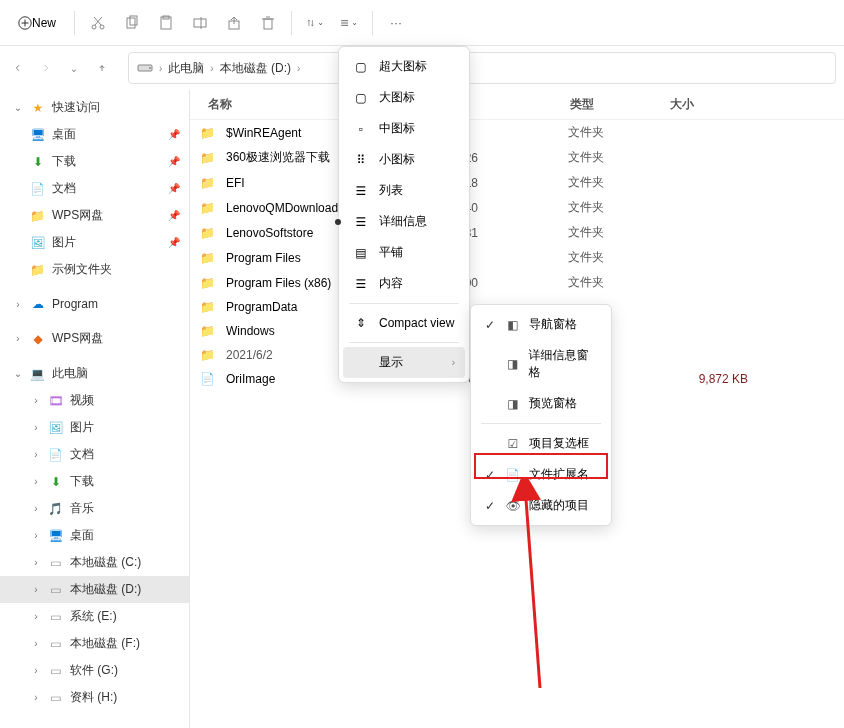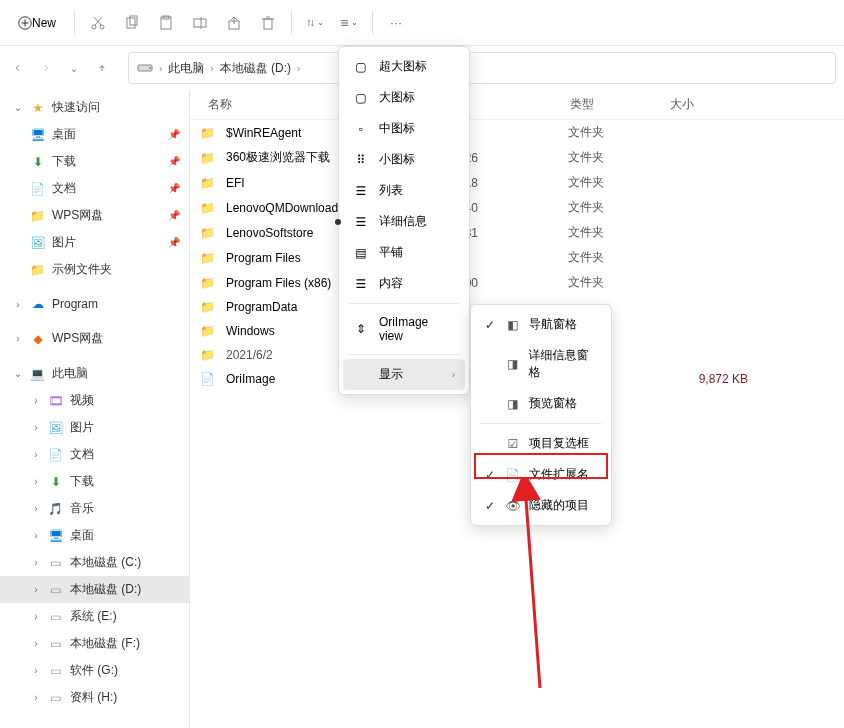--- a/index.html
+++ b/index.html
@@ -24,21 +24,21 @@
 .side-item { display:flex; align-items:center; gap:6px; padding:5px 8px 5px 12px; cursor:pointer; color:#333; }
 .side-item.sub { padding-left:30px; }
 .side-item.sub2 { padding-left:30px; }
 .side-item.active { background:#e8e8e8; }
 .chev { width:12px; text-align:center; color:#777; font-size:10px; }
 .pin { margin-left:auto; color:#888; font-size:10px; }
 .fico { width:16px; height:16px; display:inline-flex; align-items:center; justify-content:center; }
 
 
 .content { flex:1; position:relative; }
-.headerrow { display:flex; padding:6px 10px; color:#555; border-bottom:1px solid #f0f0f0; }
+.headerrow { display:flex; padding:6px 10px; color:#555; border-bottom:1px solid #f0f0f0;font-weight:bold; }
 .col-name { width:240px; padding-left:8px; }
 .col-date { width:130px; }
 .col-type { width:100px; }
 .col-size { width:100px; text-align:left; padding-right:20px; }
 .row { display:flex; align-items:center; padding:4px 10px; cursor:pointer; }
 .row .ico { width:20px; margin-right:6px; }
 .row .name { width:212px; }
 .row .date { width:130px; color:#555; }
 .row .type { width:100px; color:#555; }
 .row .size { width:100px; text-align:right; color:#7f1d1d; padding-right:20px; }
@@ -418,21 +418,21 @@
       <span class="fico">▤</span>
       <span>平铺</span>
     </div>
   <div class="mitem">
       <span class="fico">☰</span>
       <span>内容</span>
     </div>
   <div class="msep"></div>
   <div class="mitem">
       <span class="fico">⇕</span>
-      <span>OriImage view</span>
+      <span>Compact view</span>
     </div>
   <div class="msep"></div>
   <div class="mitem highlight">
       <span class="fico"></span>
       <span>显示</span>
       <span class="arrow-r">›</span>
     </div>
 </div>
 
 <div class="menu2">

